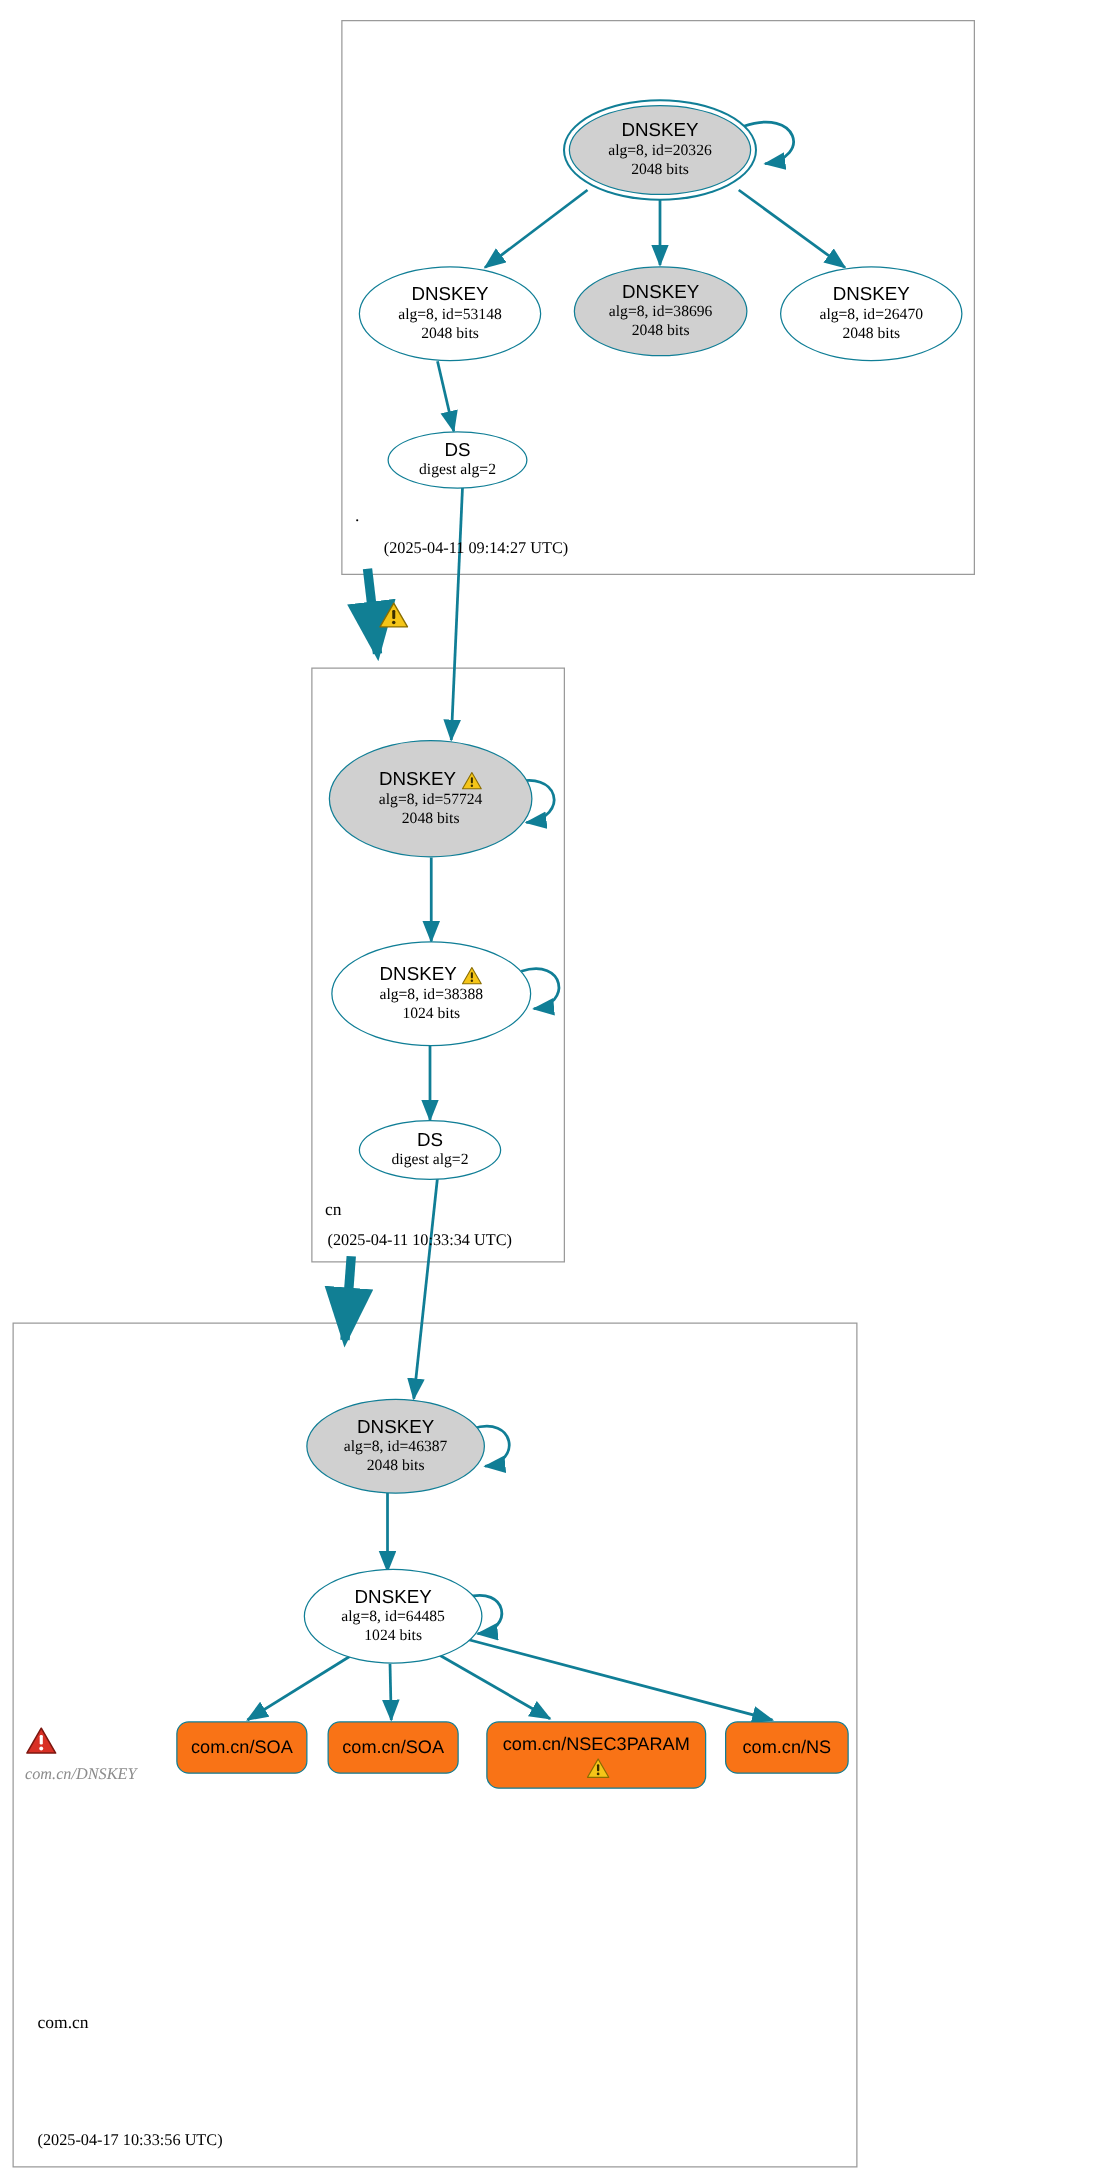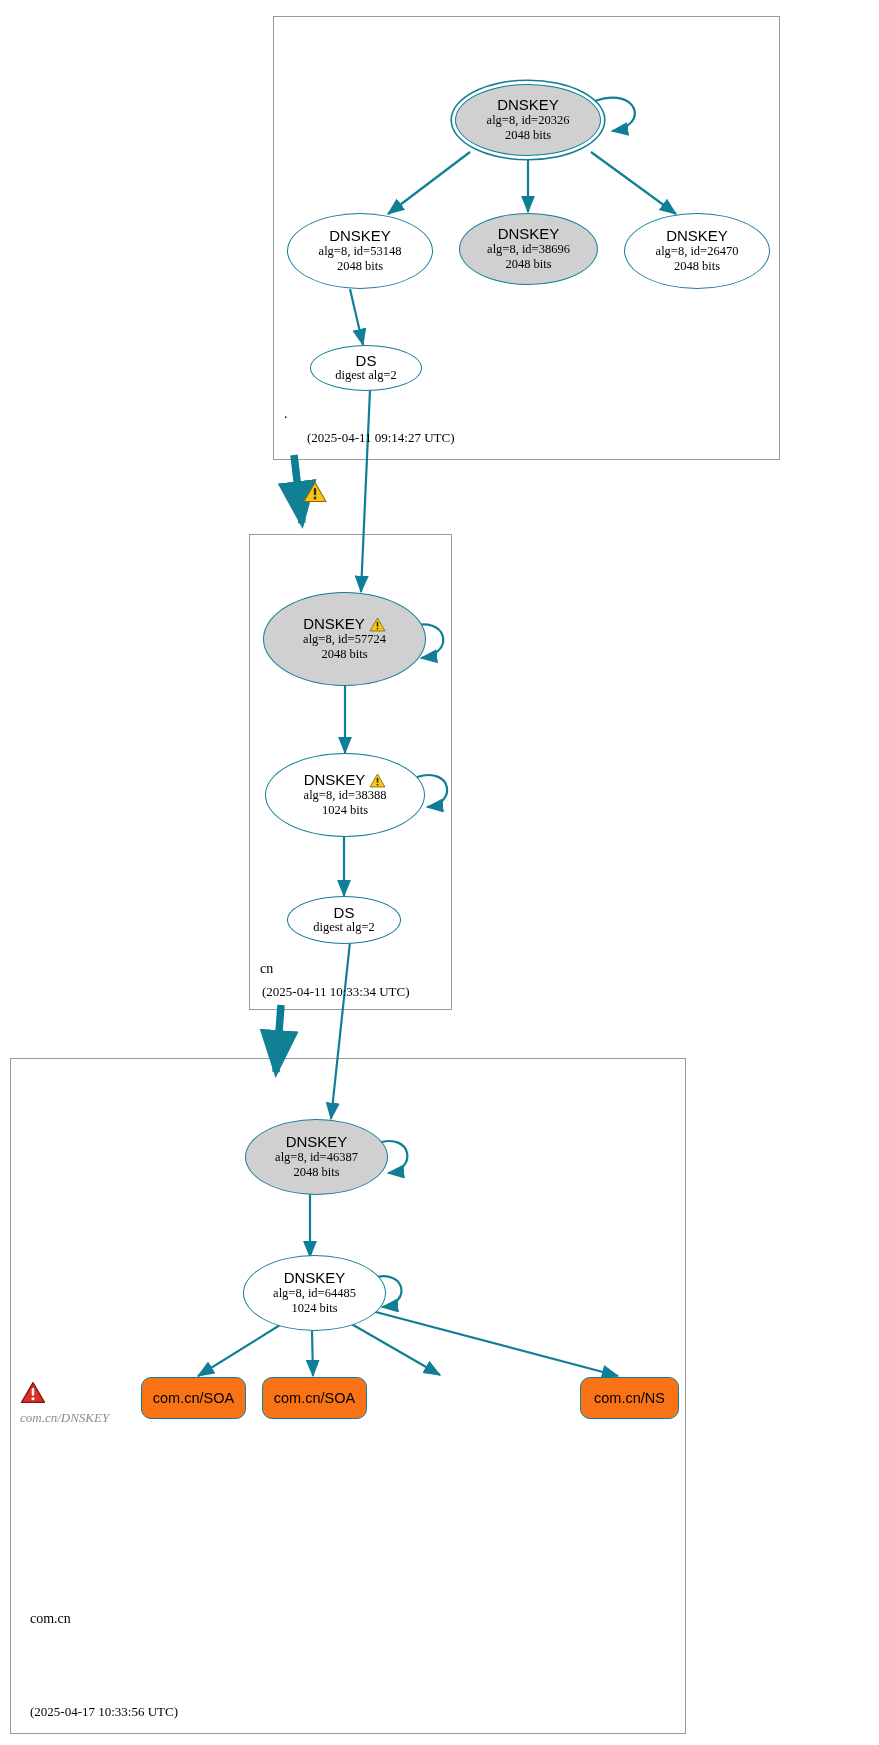--- a/index.html
+++ b/index.html
@@ -198,20 +198,30 @@
   </div>
 
   <div class="node rrbox" style="left:141px;top:1377px;width:105px;height:42px;">
     <div class="rr-label">com.cn/SOA</div>
   </div>
 
   <div class="node rrbox" style="left:262px;top:1377px;width:105px;height:42px;">
     <div class="rr-label">com.cn/SOA</div>
   </div>
 
+  <div class="node rrbox" style="left:389px;top:1377px;width:176px;height:54px;">
+    <div class="rr-label">com.cn/NSEC3PARAM</div>
+    <span class="warn" style="margin-top:2px;">
+      <svg width="19" height="17" viewBox="0 0 24 22">
+        <path d="M12,1.5 L23,20.5 L1,20.5 Z" fill="#f5c518" stroke="#8a6d00" stroke-width="1.3" stroke-linejoin="round"></path>
+        <rect x="10.8" y="7" width="2.4" height="7.2" rx="1" fill="#3a2f00"></rect>
+        <circle cx="12" cy="17" r="1.4" fill="#3a2f00"></circle>
+      </svg>
+    </span>
+  </div>
 
   <div class="node rrbox" style="left:580px;top:1377px;width:99px;height:42px;text-align:right;">
     <div class="rr-label">com.cn/NS</div>
   </div>
 
   <div class="err-wrap" style="left:20px;top:1381px;width:110px;">
     <span>
       <svg width="26" height="23" viewBox="0 0 24 22">
         <path d="M12,1.5 L23,20.5 L1,20.5 Z" fill="#d93025" stroke="#7d1710" stroke-width="1.2" stroke-linejoin="round"></path>
         <rect x="10.8" y="6.6" width="2.4" height="7.4" rx="1" fill="#ffffff"></rect>

